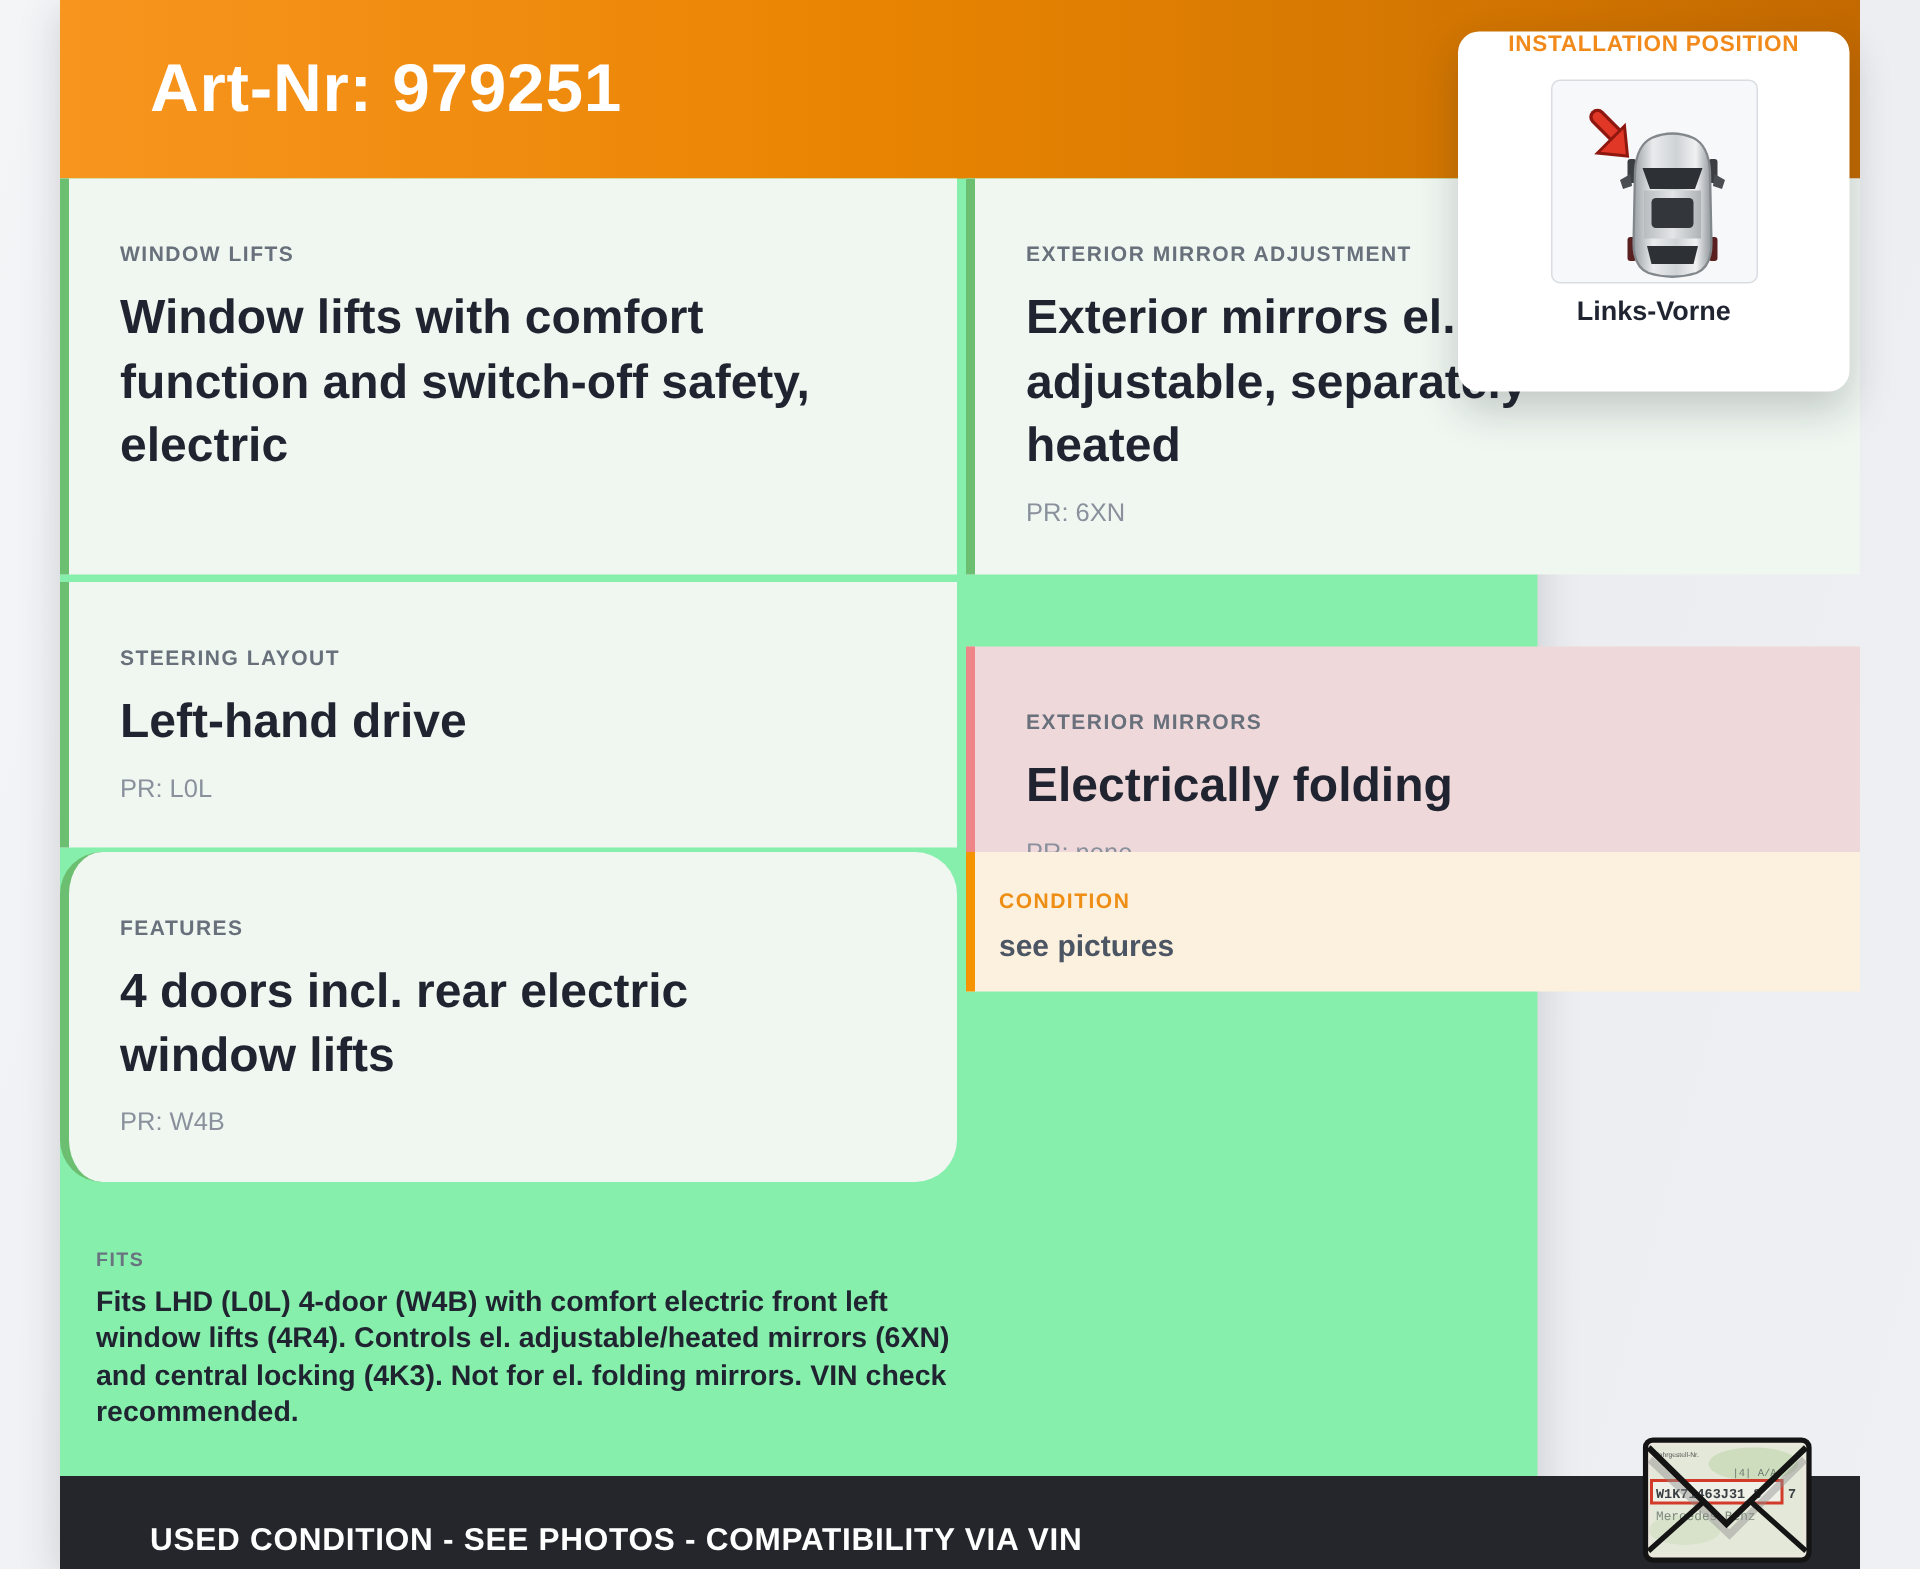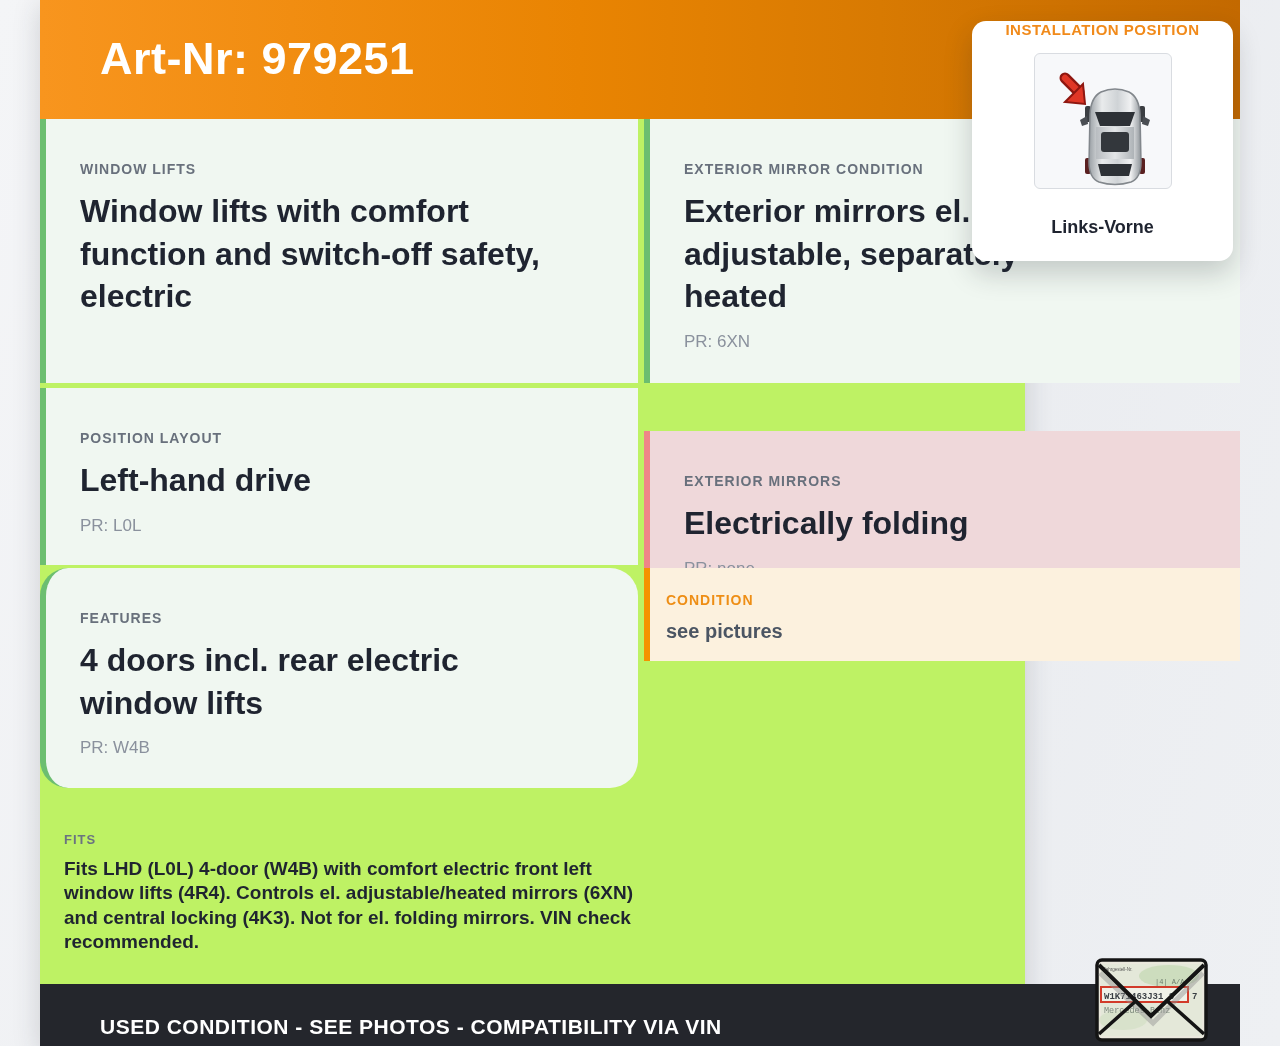--- a/index.html
+++ b/index.html
@@ -3,21 +3,21 @@
 <meta charset="utf-8">
 <style>
   html,body{margin:0;padding:0;}
   body{
     width:1280px;height:1046px;overflow:hidden;
     font-family:"Liberation Sans",sans-serif;
     background:linear-gradient(105deg,#f4f5f7 0%,#e9ebef 55%,#eef0f3 100%);
   }
   .page{
     position:absolute;left:40px;top:0;width:985px;height:1046px;
-    background:#bef264;
+    background:#86efac;
     box-shadow:0 6px 26px rgba(40,45,55,0.18);
   }
   
   .header{
     position:absolute;left:0;top:0;width:1200px;height:119px;
     background:linear-gradient(90deg,#F8951E 0%,#E98402 45%,#D87A02 70%,#C36900 100%);
   }
   .header h1{
     position:absolute;left:60px;top:50%;transform:translateY(-52%);
     margin:0;color:#ffffff;font-size:45px;font-weight:800;letter-spacing:.5px;
@@ -66,21 +66,21 @@
     background:#ffffff;border-radius:14px;z-index:20;
     box-shadow:0 12px 28px rgba(30,35,45,0.22);
     text-align:center;box-sizing:border-box;
   }
   .install-label{font-size:15px;font-weight:800;letter-spacing:.5px;color:#F18A1A;}
   .install-imgbox{
     width:138px;height:136px;margin:15px auto 0 auto;
     background:#F7F8FA;border:1px solid #D9DCE1;border-radius:6px;
     box-sizing:border-box;
   }
-  .install-pos{margin-top:28px;font-size:18px;font-weight:700;color:#1F2430;}
+  .install-pos{margin-top:8px;font-size:18px;font-weight:700;color:#1F2430;}
   
   .doc-thumb{
     position:absolute;left:1055px;top:958px;width:113px;height:84px;z-index:25;
   }
   .mono{font-family:"Liberation Mono",monospace;}
 </style>
 </head>
 <body>
 
 <div class="page">
@@ -88,27 +88,27 @@
   <div class="header">
     <h1>Art-Nr: 979251</h1>
   </div>
 
   <section class="card green c1">
     <div class="card-label">WINDOW LIFTS</div>
     <h2 class="card-title">Window lifts with comfort function and switch-off safety, electric</h2>
   </section>
 
   <section class="card green c2">
-    <div class="card-label">EXTERIOR MIRROR CONDITION</div>
+    <div class="card-label">EXTERIOR MIRROR ADJUSTMENT</div>
     <h2 class="card-title">Exterior mirrors el. adjustable, separately heated</h2>
     <div class="card-pr">PR: 6XN</div>
   </section>
 
   <section class="card green c3">
-    <div class="card-label">POSITION LAYOUT</div>
+    <div class="card-label">STEERING LAYOUT</div>
     <h2 class="card-title">Left-hand drive</h2>
     <div class="card-pr">PR: L0L</div>
   </section>
 
   <section class="card red c4">
     <div class="card-label">EXTERIOR MIRRORS</div>
     <h2 class="card-title">Electrically folding</h2>
     <div class="card-pr">PR: none</div>
   </section>
 

